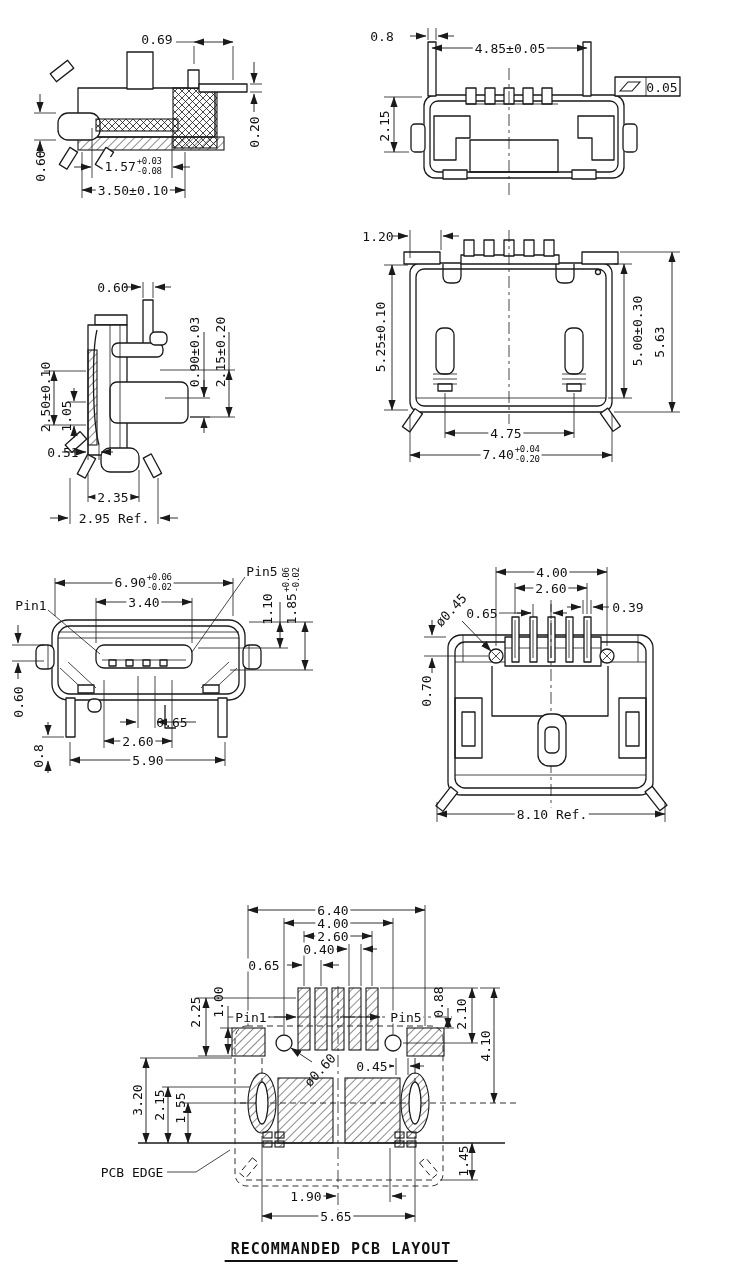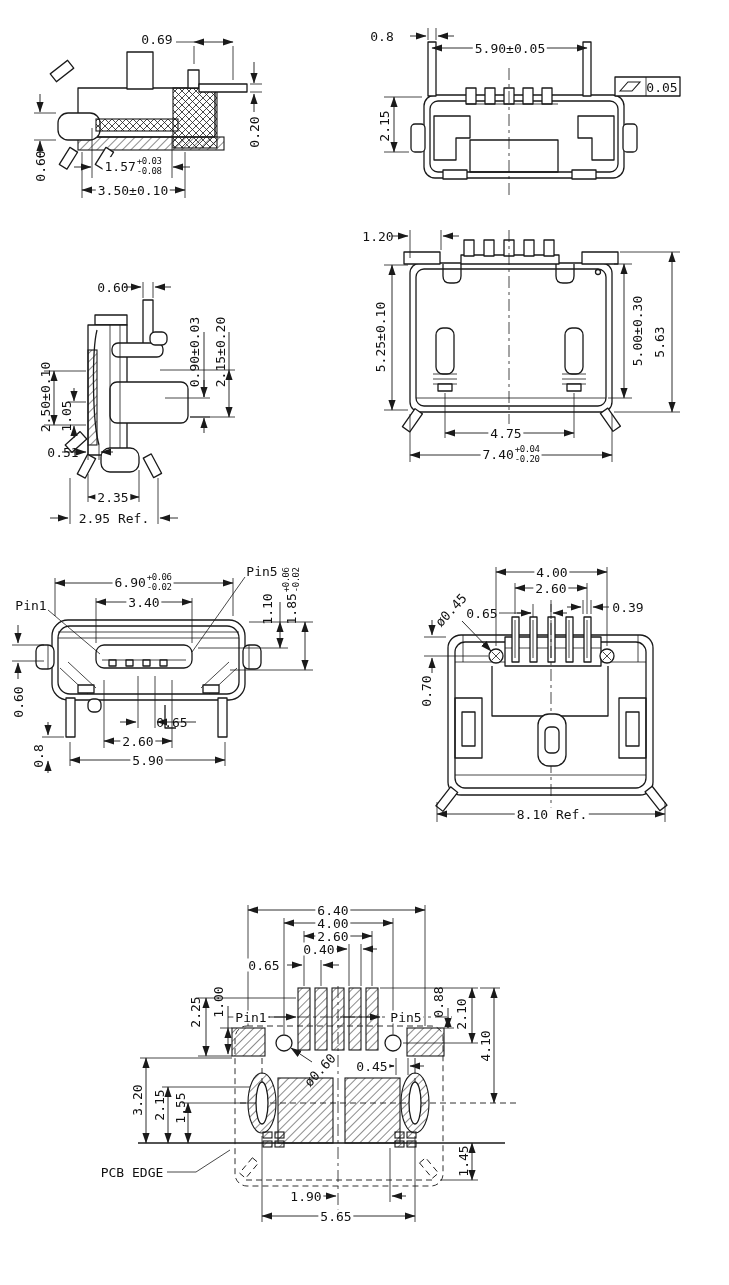--- a/index.html
+++ b/index.html
@@ -420,21 +420,21 @@
 <div class="lbl tolgrp bg" style="left:133px;top:167px">
   <span>1.57</span>
   <span class="tolcol">
         <span>+0.03</span>
         <span>-0.08</span>
       </span>
 </div>
 <div class="lbl bg" style="left:133px;top:190px">3.50±0.10</div>
 
 <div class="lbl" style="left:382px;top:36px">0.8</div>
-<div class="lbl bg" style="left:510px;top:48px">5.90±0.05</div>
+<div class="lbl bg" style="left:510px;top:48px">4.85±0.05</div>
 <div class="lbl v" style="left:384px;top:126px">2.15</div>
 <div class="lbl" style="left:662px;top:87px">0.05</div>
 
 <div class="lbl" style="left:113px;top:287px">0.60</div>
 <div class="lbl v" style="left:194px;top:352px">0.90±0.03</div>
 <div class="lbl v" style="left:220px;top:352px">2.15±0.20</div>
 <div class="lbl v" style="left:45px;top:397px">2.50±0.10</div>
 <div class="lbl v" style="left:66px;top:416px">1.05</div>
 <div class="lbl" style="left:63px;top:452px">0.51</div>
 <div class="lbl bg" style="left:113px;top:497px">2.35</div>
@@ -500,14 +500,15 @@
 <div class="lbl d45" style="left:320px;top:1070px">ø0.60</div>
 <div class="lbl bg" style="left:372px;top:1066px">0.45</div>
 <div class="lbl v" style="left:137px;top:1100px">3.20</div>
 <div class="lbl v" style="left:159px;top:1105px">2.15</div>
 <div class="lbl v" style="left:180px;top:1108px">1.55</div>
 <div class="lbl" style="left:132px;top:1172px">PCB EDGE</div>
 <div class="lbl bg" style="left:306px;top:1196px">1.90</div>
 <div class="lbl bg" style="left:336px;top:1216px">5.65</div>
 <div class="lbl v" style="left:463px;top:1161px">1.45</div>
 
+<div class="lbl title" style="left:341px;top:1252px">RECOMMANDED PCB LAYOUT</div>
 
 </div>
 
 </body></html>

